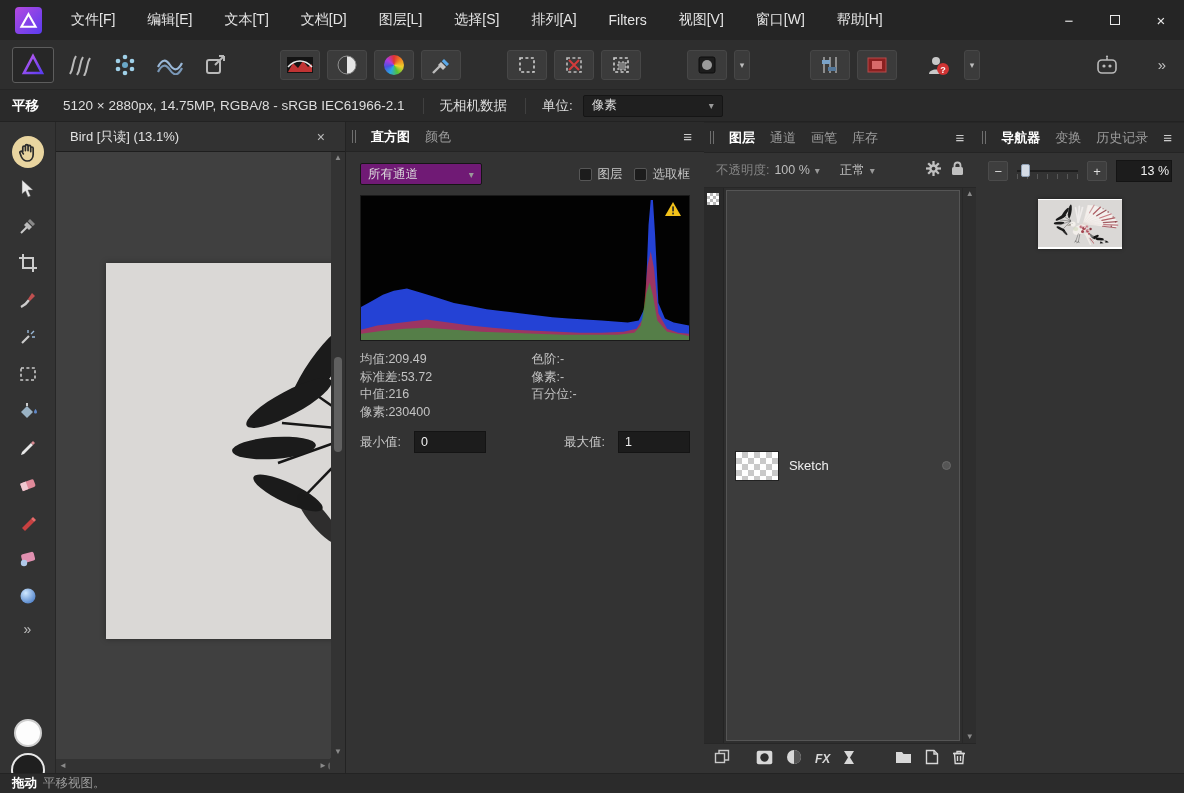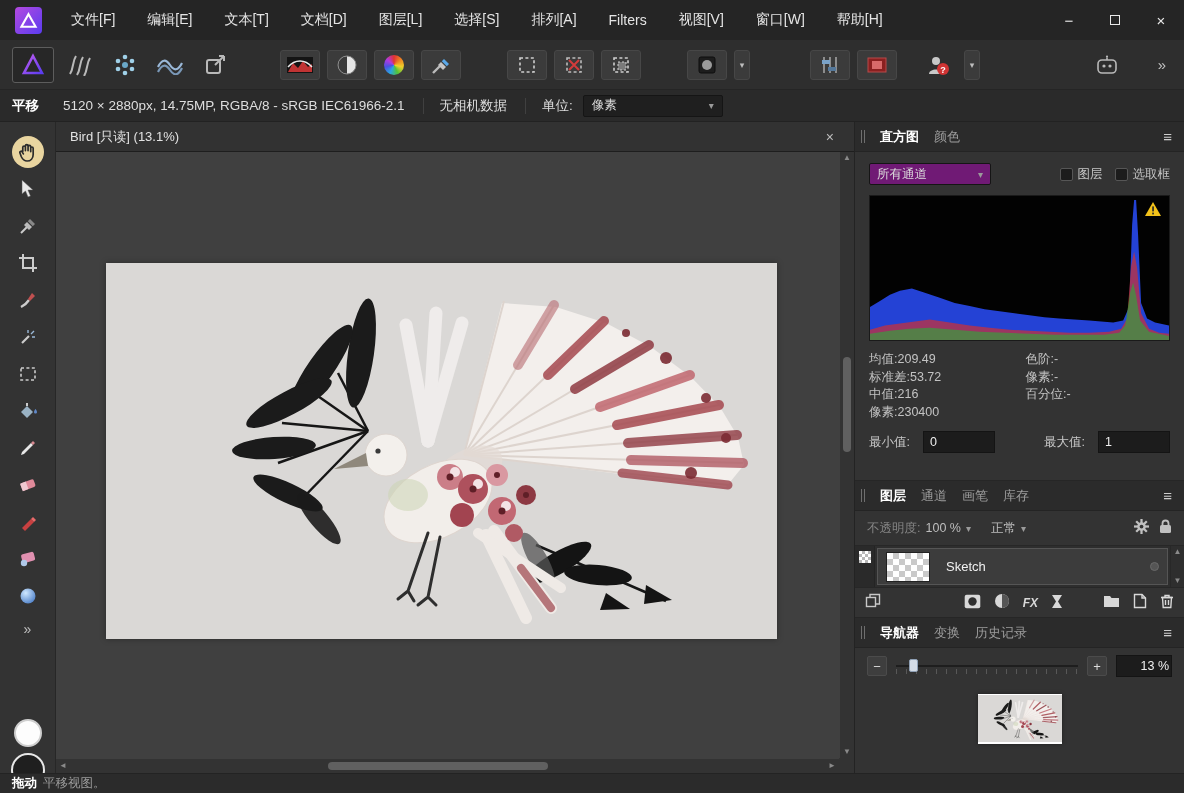--- a/index.html
+++ b/index.html
@@ -56,21 +56,21 @@
   .canvas{flex:1;position:relative;overflow:hidden;background:#404040;}
   .artboard{position:absolute;left:50px;top:111px;width:671px;height:376px;background:#dad8d6;box-shadow:0 0 6px rgba(0,0,0,.35);}
   .vscroll{position:absolute;right:0;top:0;bottom:15px;width:14px;background:#333;display:flex;flex-direction:column;align-items:center;justify-content:space-between;padding:2px 0;}
   .hscroll{position:absolute;left:0;right:15px;bottom:0;height:14px;background:#333;display:flex;align-items:center;justify-content:space-between;padding:0 3px;}
   .scroll-arrow{color:#8a8a8a;font-size:8px;line-height:8px;}
   .vthumb{position:absolute;right:3px;top:205px;width:8px;height:95px;background:#606060;border-radius:4px;}
   .hthumb{position:absolute;left:272px;bottom:3px;width:220px;height:8px;background:#606060;border-radius:4px;}
   .scroll-corner{position:absolute;right:0;bottom:0;width:15px;height:15px;background:#333;}
 
   
-  .rightpanel{flex:0 0 330px;background:#333;border-left:1px solid #232323;display:flex;flex-direction:column;}
+  .rightpanel{flex:0 0 330px;background:#333;border-left:1px solid #232323;display:flex;flex-direction:row;}
   .panel-tabbar{flex:0 0 30px;background:#2b2b2b;border-bottom:1px solid #242424;display:flex;align-items:center;padding:0 12px 0 6px;gap:15px;}
   .grip{display:flex;gap:2px;margin-right:0;}
   .grip i{display:block;width:1px;height:13px;background:#6e6e6e;}
   .ptab{font-size:13px;color:#9c9c9c;white-space:nowrap;}
   .ptab.active{color:#fff;font-weight:bold;}
   .hamburger{margin-left:auto;color:#cdcdcd;font-size:15px;}
 
   .hist-sec{flex:0 0 358px;display:flex;flex-direction:column;}
   .hist-content{padding:11px 14px 0 14px;}
   .row-flex{display:flex;align-items:center;}
@@ -91,21 +91,21 @@
   .num-input{width:72px;height:22px;background:#1c1c1c;border:1px solid #141414;color:#efefef;padding:0 6px;font-size:12.5px;font-family:inherit;outline:none;}
 
   .layers-sec{flex:0 0 137px;display:flex;flex-direction:column;border-top:1px solid #262626;}
   .opacity-row{flex:0 0 34px;display:flex;align-items:center;padding:0 12px;gap:5px;font-size:12.5px;}
   .dim-label{color:#858585;}
   .dd-inline{display:flex;align-items:center;gap:5px;color:#bdbdbd;}
   .op-icons{margin-left:auto;display:flex;align-items:center;gap:10px;}
   .layer-list{flex:1;display:flex;background:#2e2e2e;border-top:1px solid #272727;border-bottom:1px solid #272727;min-height:0;}
   .layer-rail{flex:0 0 20px;background:#2a2a2a;border-right:1px solid #242424;display:flex;justify-content:center;padding-top:5px;}
   .checker-sm{width:12px;height:12px;background-color:#fff;background-image:linear-gradient(45deg,#b9b9b9 25%,transparent 25%,transparent 75%,#b9b9b9 75%),linear-gradient(45deg,#b9b9b9 25%,#fff 25%,#fff 75%,#b9b9b9 75%);background-size:6px 6px;background-position:0 0,3px 3px;}
-  .layer-row{flex:1;margin:2px 2px 2px 2px;background:#3c3c3c;border:1px solid #555;display:flex;align-items:center;padding:0 8px;gap:16px;position:relative;min-width:0;}
+  .layer-row{flex:1;margin:2px 2px 2px 2px;background:#3c3c3c;border:1px solid #555;display:flex;align-items:center;padding:0 8px;gap:10px;position:relative;min-width:0;}
   .layer-thumb{width:44px;height:30px;background-color:#fff;background-image:linear-gradient(45deg,#c9c9c9 25%,transparent 25%,transparent 75%,#c9c9c9 75%),linear-gradient(45deg,#c9c9c9 25%,#fff 25%,#fff 75%,#c9c9c9 75%);background-size:12px 12px;background-position:0 0,6px 6px;border:1px solid #222;}
   .layer-name{color:#f0f0f0;font-size:13px;}
   .layer-vis{position:absolute;right:8px;width:9px;height:9px;border-radius:50%;background:#555;border:1px solid #6a6a6a;}
   .scroll-rail{flex:0 0 14px;background:#2e2e2e;display:flex;flex-direction:column;align-items:center;justify-content:space-between;padding:2px 0;border-left:1px solid #282828;}
   .layer-toolbar{flex:0 0 29px;display:flex;align-items:center;padding:0 10px;gap:13px;}
   .lt-spacer{flex:1;}
   .fx-label{font-style:italic;font-size:12px;color:#d8d8d8;font-weight:bold;}
   .lt-gap{width:14px;}
 
   .nav-sec{flex:1;display:flex;flex-direction:column;border-top:1px solid #262626;min-height:0;}

